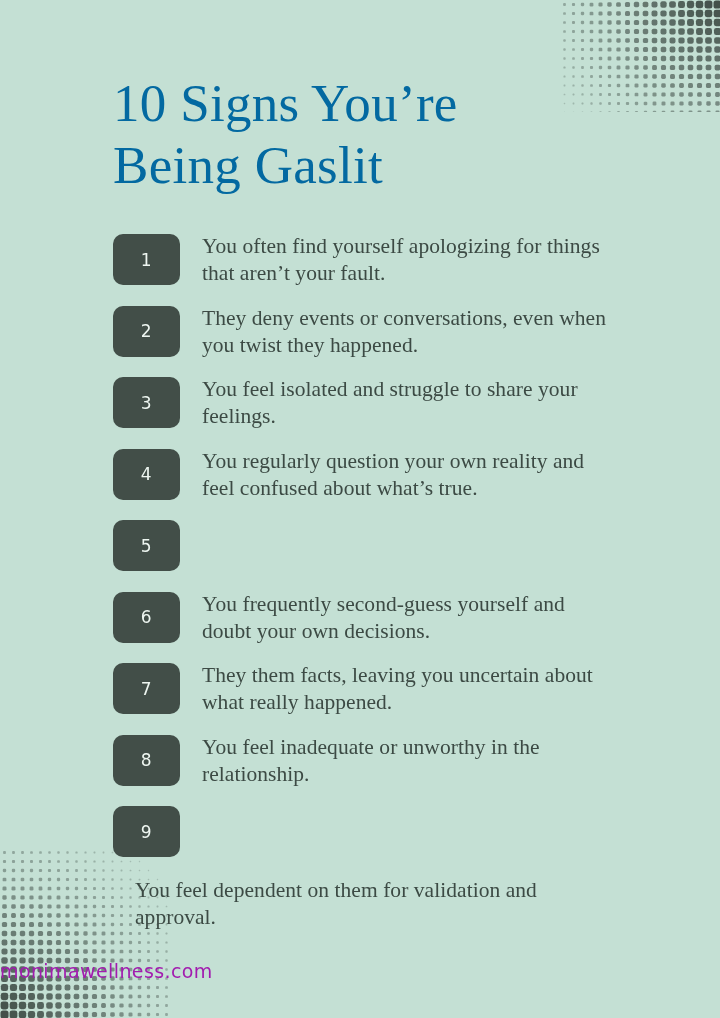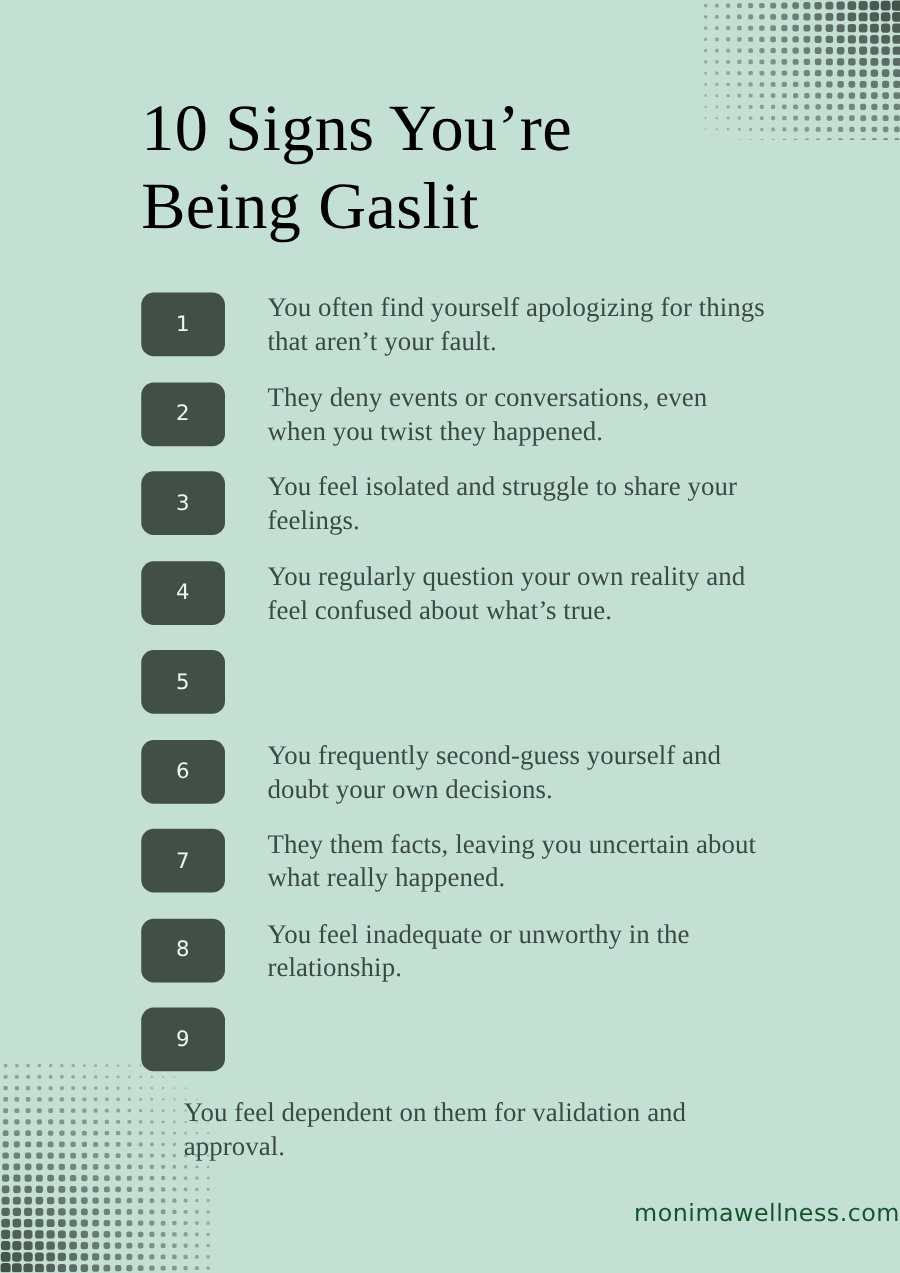--- a/index.html
+++ b/index.html
@@ -47,21 +47,21 @@
     position: absolute;
     left: 113px;
     top: 72px;
     width: 520px;
     margin: 0;
     font-family: "Liberation Serif", serif;
     font-weight: 400;
     font-size: 53px;
     line-height: 1.17;
     letter-spacing: 0.3px;
-    color: #000000;
+    color: #0369a1;
     white-space: pre-line;
   }
 
   
   #list {
     position: absolute;
     left: 113px;
     top: 231px;
     width: 500px;
     list-style: none;
@@ -84,40 +84,40 @@
     align-items: center;
     justify-content: center;
     font-family: "DejaVu Sans", sans-serif;
     font-size: 17px;
     font-weight: 400;
     letter-spacing: 0.5px;
     margin-top: 3px;
   }
   .sign-text {
     flex: 1 1 auto;
-    margin-left: 34px;
+    margin-left: 22px;
     font-family: "Liberation Serif", serif;
     font-size: 21.5px;
     line-height: 1.26;
     color: #3c4a44;
     letter-spacing: 0.05px;
     padding-top: 2px;
   }
 
   
   #footer-url {
     position: absolute;
     left: 0;
     right: 0;
     top: 960px;
-    text-align: right;
+    text-align: left;
     font-family: "DejaVu Sans", sans-serif;
     font-size: 19px;
     letter-spacing: 0.4px;
-    color: #14532d;
+    color: #a21caf;
   }
 </style>
 </head>
 <body>
 
 <div id="poster">
 
   <div class="halftone" id="halftone-top-right">
     <svg width="160" height="112" viewBox="0 0 160 112" aria-hidden="true">
         <rect x="3.11" y="3.11" width="2.77" height="2.77" rx="0.89" fill="#3d4a44" opacity="0.377"></rect>

